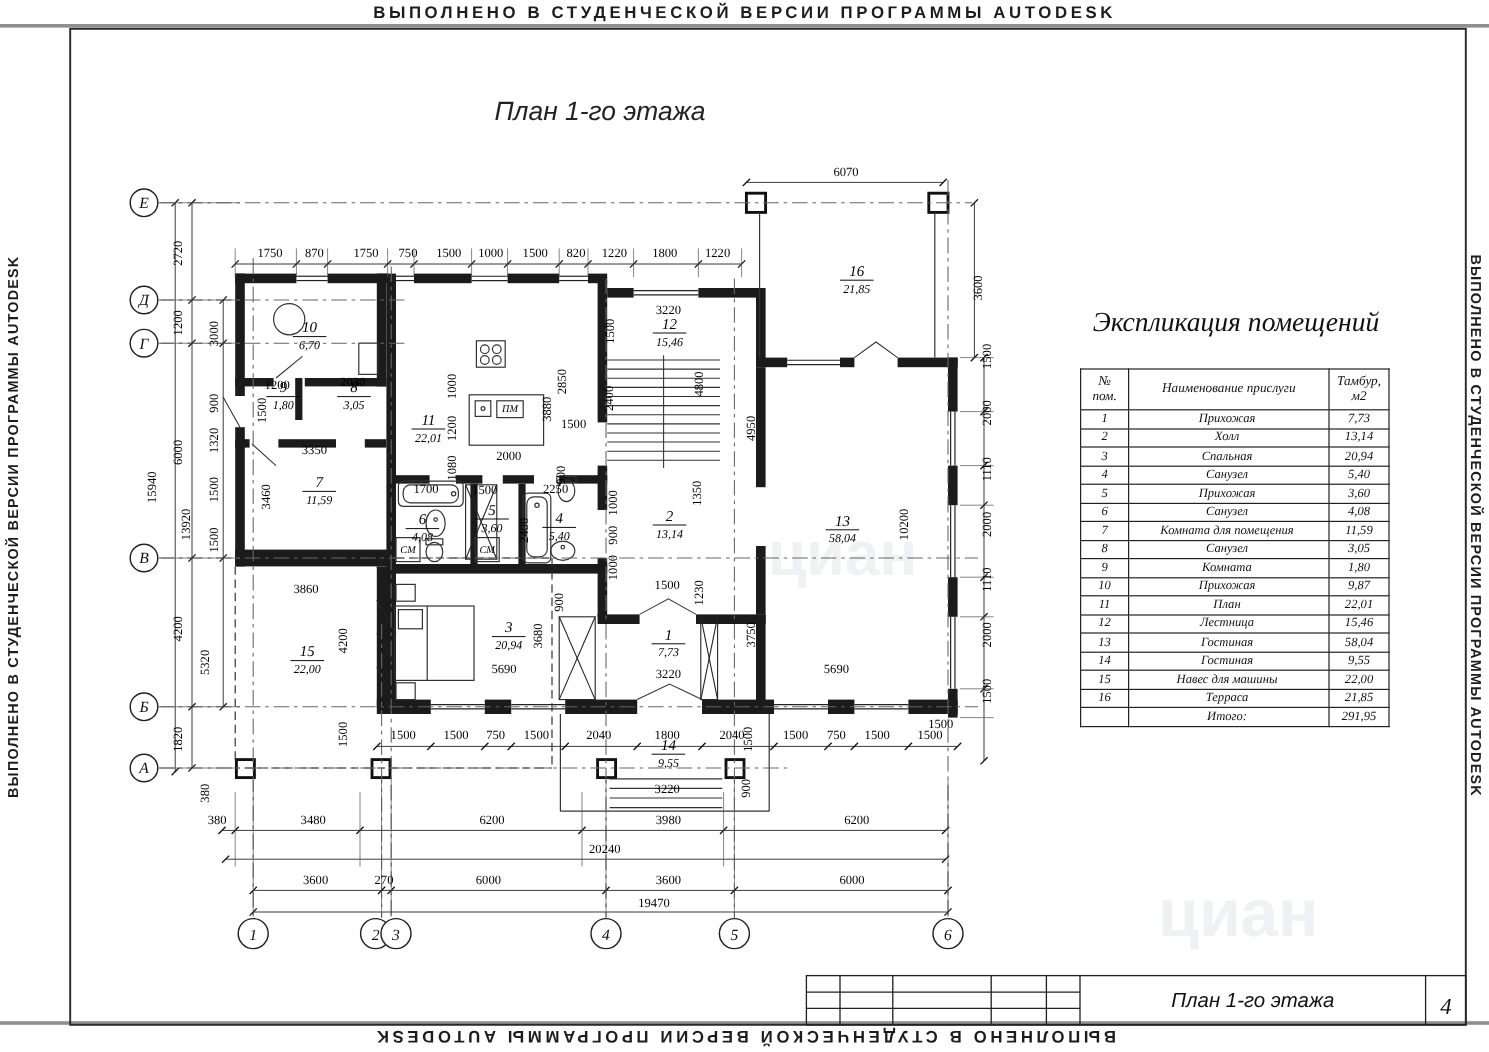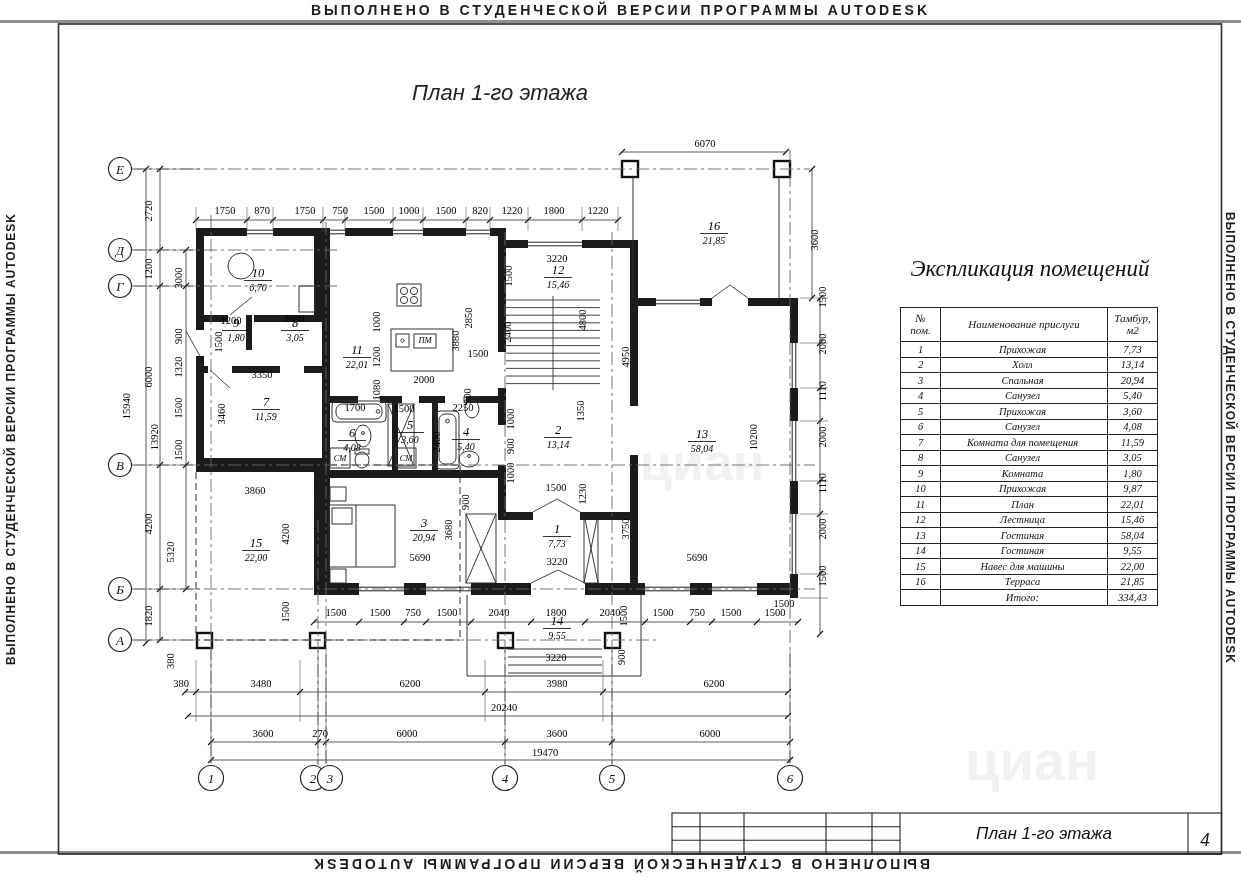--- a/index.html
+++ b/index.html
@@ -663,20 +663,20 @@
           <td class="c">22,00</td>
         </tr>
         <tr>
           <td class="c">16</td>
           <td class="n">Терраса</td>
           <td class="c">21,85</td>
         </tr>
         <tr>
           <td class="c"></td>
           <td class="n">Итого:</td>
-          <td class="c">334,43</td>
+          <td class="c">291,95</td>
         </tr>
       </tbody>
   </table>
 
   <div id="tb-title">План 1-го этажа</div>
   <div id="tb-sheet">4</div>
 </div>
 
 </body></html>

